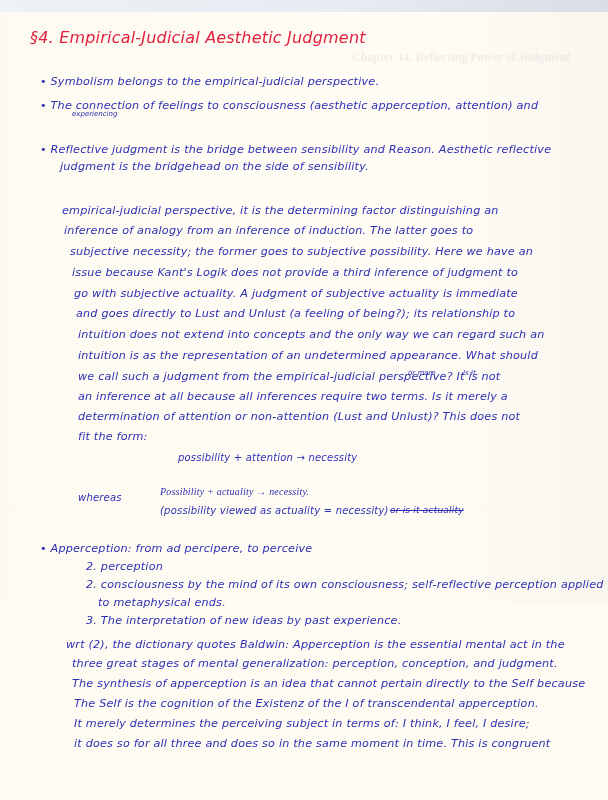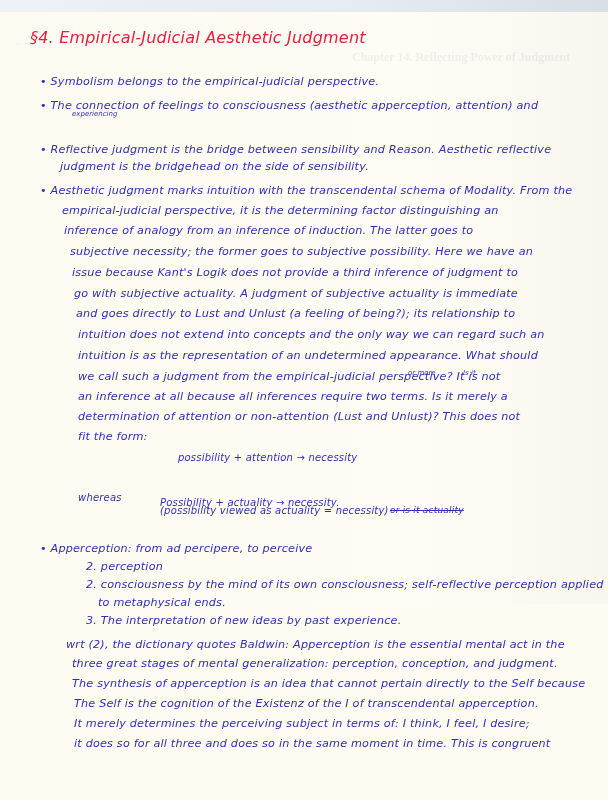--- a/index.html
+++ b/index.html
@@ -42,40 +42,39 @@
   <div class="hw red heading" style="left:30px; top:16px;">§4. Empirical-Judicial Aesthetic Judgment</div>
 
   <div class="hw blue body-line" style="left:40px; top:63px;">• Symbolism belongs to the empirical-judicial perspective.</div>
 
   <div class="hw blue body-line" style="left:40px; top:87px;">• The connection of feelings to consciousness (aesthetic apperception, attention) and</div>
   <div class="sup blue" style="left:72px; top:98px; font-style:italic; font-family:'DejaVu Sans',sans-serif;">experiencing</div>
 
   <div class="hw blue body-line" style="left:40px; top:131px;">• Reflective judgment is the bridge between sensibility and Reason. Aesthetic reflective</div>
   <div class="hw blue body-line" style="left:60px; top:148px;">judgment is the bridgehead on the side of sensibility.</div>
 
-  <div class="hw blue body-line" style="left:40px; top:172px;">• Aesthetic judgment marks intuition with the transcendental schema of Modality. From the</div>
   <div class="hw blue body-line" style="left:64px; top:212px;">inference of analogy from an inference of induction. The latter goes to</div>
   <div class="hw blue body-line" style="left:62px; top:192px;">empirical-judicial perspective, it is the determining factor distinguishing an</div>
   <div class="hw blue body-line" style="left:70px; top:233px;">subjective necessity; the former goes to subjective possibility. Here we have an</div>
   <div class="hw blue body-line" style="left:72px; top:254px;">issue because Kant's Logik does not provide a third inference of judgment to</div>
   <div class="hw blue body-line" style="left:74px; top:275px;">go with subjective actuality. A judgment of subjective actuality is immediate</div>
   <div class="hw blue body-line" style="left:76px; top:295px;">and goes directly to Lust and Unlust (a feeling of being?); its relationship to</div>
   <div class="hw blue body-line" style="left:78px; top:316px;">intuition does not extend into concepts and the only way we can regard such an</div>
 
   <div class="hw blue body-line" style="left:78px; top:337px;">intuition is as the representation of an undetermined appearance. What should</div>
   <div class="hw blue body-line" style="left:78px; top:358px;">we call such a judgment from the empirical-judicial perspective? It is not</div>
   <div class="sup blue" style="left:408px; top:357px; font-style:italic; font-family:'DejaVu Sans',sans-serif;">or more</div>
   <div class="sup blue" style="left:463px; top:357px; font-style:italic; font-family:'DejaVu Sans',sans-serif;">Is it</div>
   <div class="hw blue body-line" style="left:78px; top:378px;">an inference at all because all inferences require two terms. Is it merely a</div>
   <div class="hw blue body-line" style="left:78px; top:398px;">determination of attention or non-attention (Lust and Unlust)? This does not</div>
   <div class="hw blue body-line" style="left:78px; top:418px;">fit the form:</div>
 
   <div class="hw blue formula" style="left:178px; top:440px;">possibility + attention → necessity</div>
   <div class="hw blue formula" style="left:78px; top:480px;font-style:italic;">whereas</div>
-  <div class="hw blue formula" style="left:160px; top:485px;">Possibility + actuality → necessity.</div>
+  <div class="hw blue formula" style="left:160px; top:474px;font-family:Liberation Serif, serif;">Possibility + actuality → necessity.</div>
   <div class="hw blue formula" style="left:160px; top:493px;">(possibility viewed as actuality = necessity)</div>
   <div class="hw blue formula strike" style="left:390px; top:493px; font-size:9px;">or is it actuality</div>
 
   <div class="hw blue body-line" style="left:40px; top:530px;">• Apperception: from ad percipere, to perceive</div>
   <div class="hw blue body-line" style="left:86px; top:548px;">2. perception</div>
   <div class="hw blue body-line" style="left:86px; top:566px;">2. consciousness by the mind of its own consciousness; self-reflective perception applied</div>
   <div class="hw blue body-line" style="left:98px; top:584px;">to metaphysical ends.</div>
   <div class="hw blue body-line" style="left:86px; top:602px;">3. The interpretation of new ideas by past experience.</div>
 
   <div class="hw blue body-line" style="left:66px; top:626px;">wrt (2), the dictionary quotes Baldwin: Apperception is the essential mental act in the</div>

